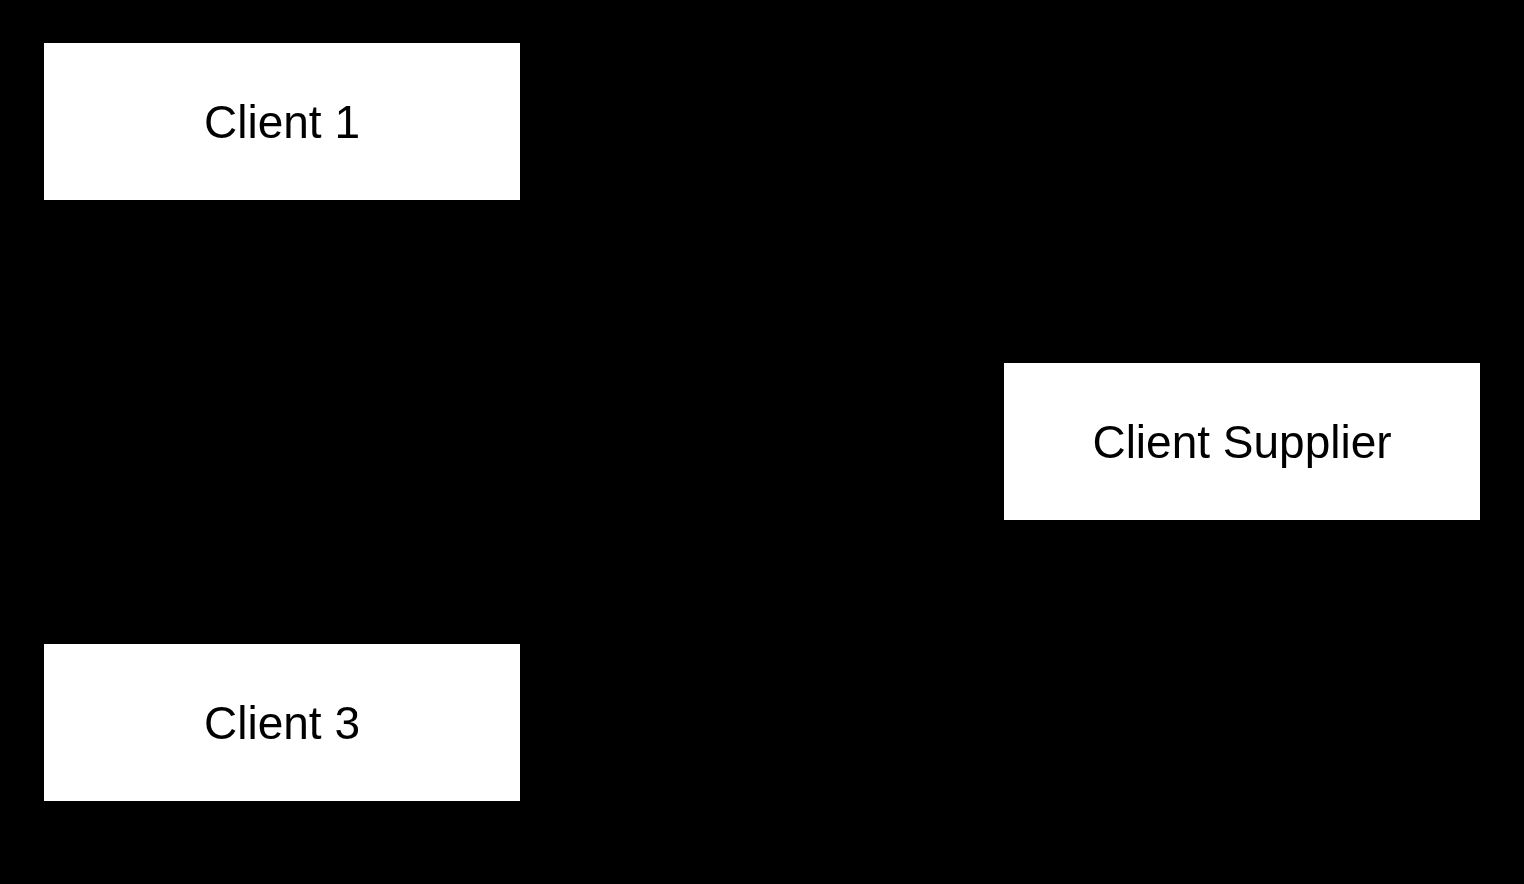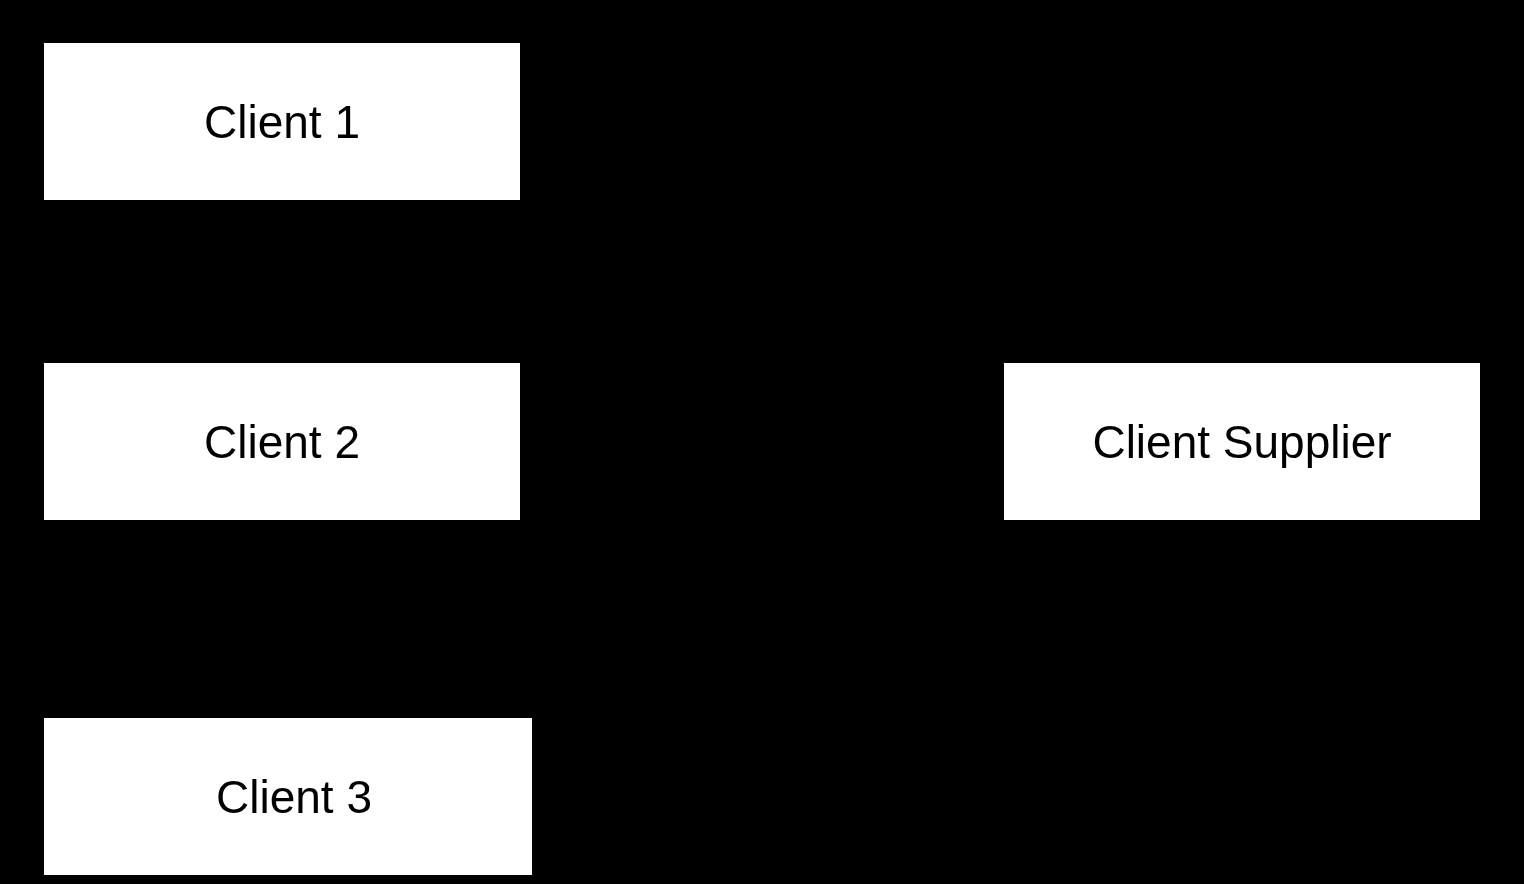--- a/index.html
+++ b/index.html
@@ -33,35 +33,32 @@
   }
   .node-label {
     color: #000000;
     font-size: 46px;
     line-height: 1;
     white-space: nowrap;
     text-align: center;
   }
   .node--client1 { left: 44px;   top: 43px;  }
   .node--client2 { left: 44px;   top: 363px; }
-  .node--client3 { left: 44px;   top: 718px; padding-left: 12px; }
+  .node--client3 { left: 44px;   top: 644px; }
   .node--flawed-supplier { left: 1004px; top: 363px; }
 </style>
 </head>
 <body>
 
 <div class="diagram-canvas">
 
   <div class="node node--client1">
     <span class="node-label">Client 1</span>
   </div>
 
-  <div class="node node--client2">
-    <span class="node-label">Client 2</span>
-  </div>
 
   <div class="node node--client3">
     <span class="node-label">Client 3</span>
   </div>
 
   <div class="node node--flawed-supplier">
     <span class="node-label">Client Supplier</span>
   </div>
 
 </div>

